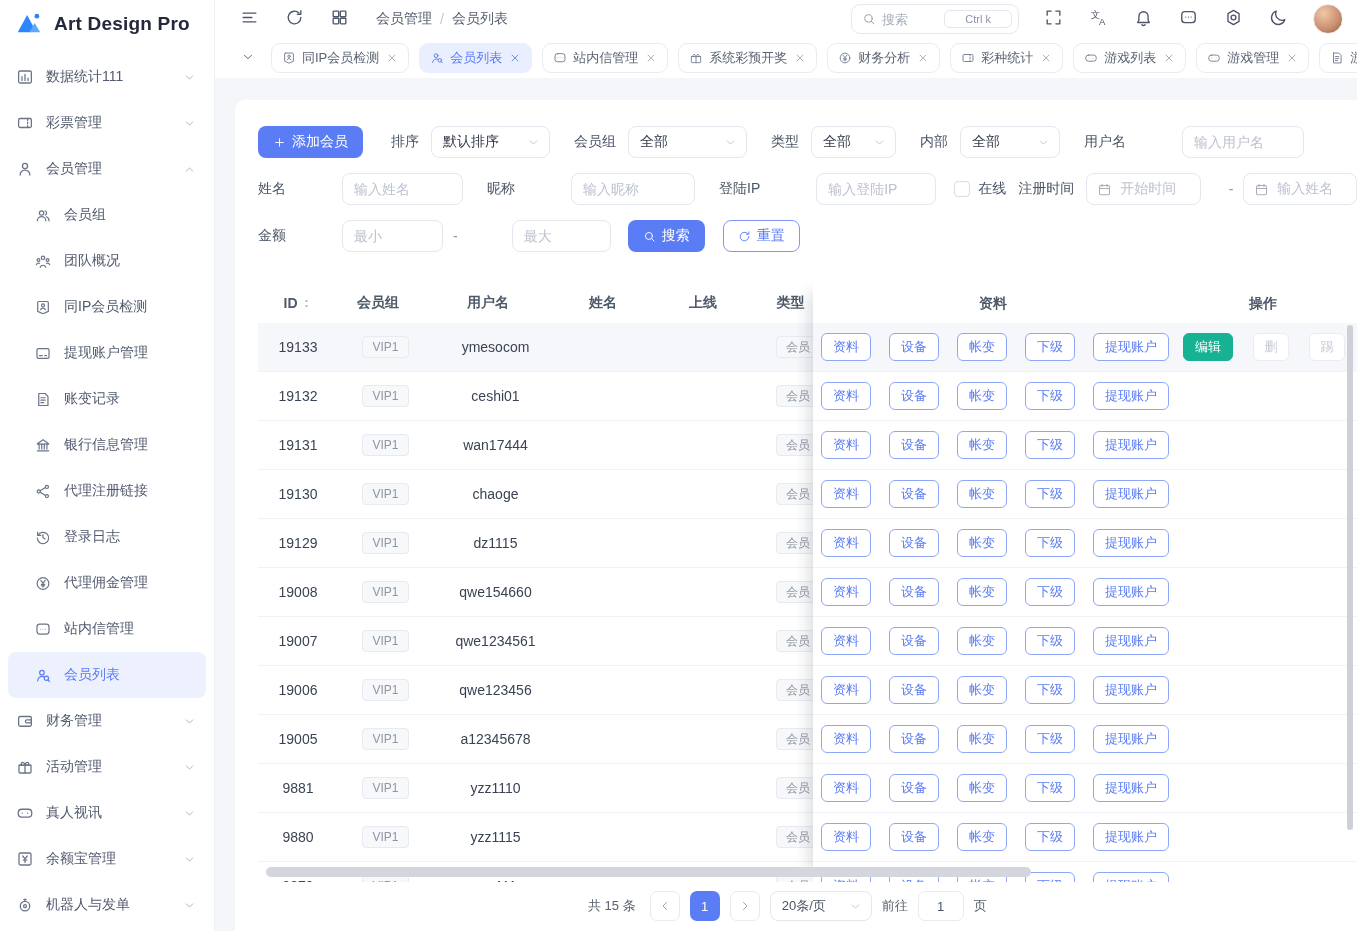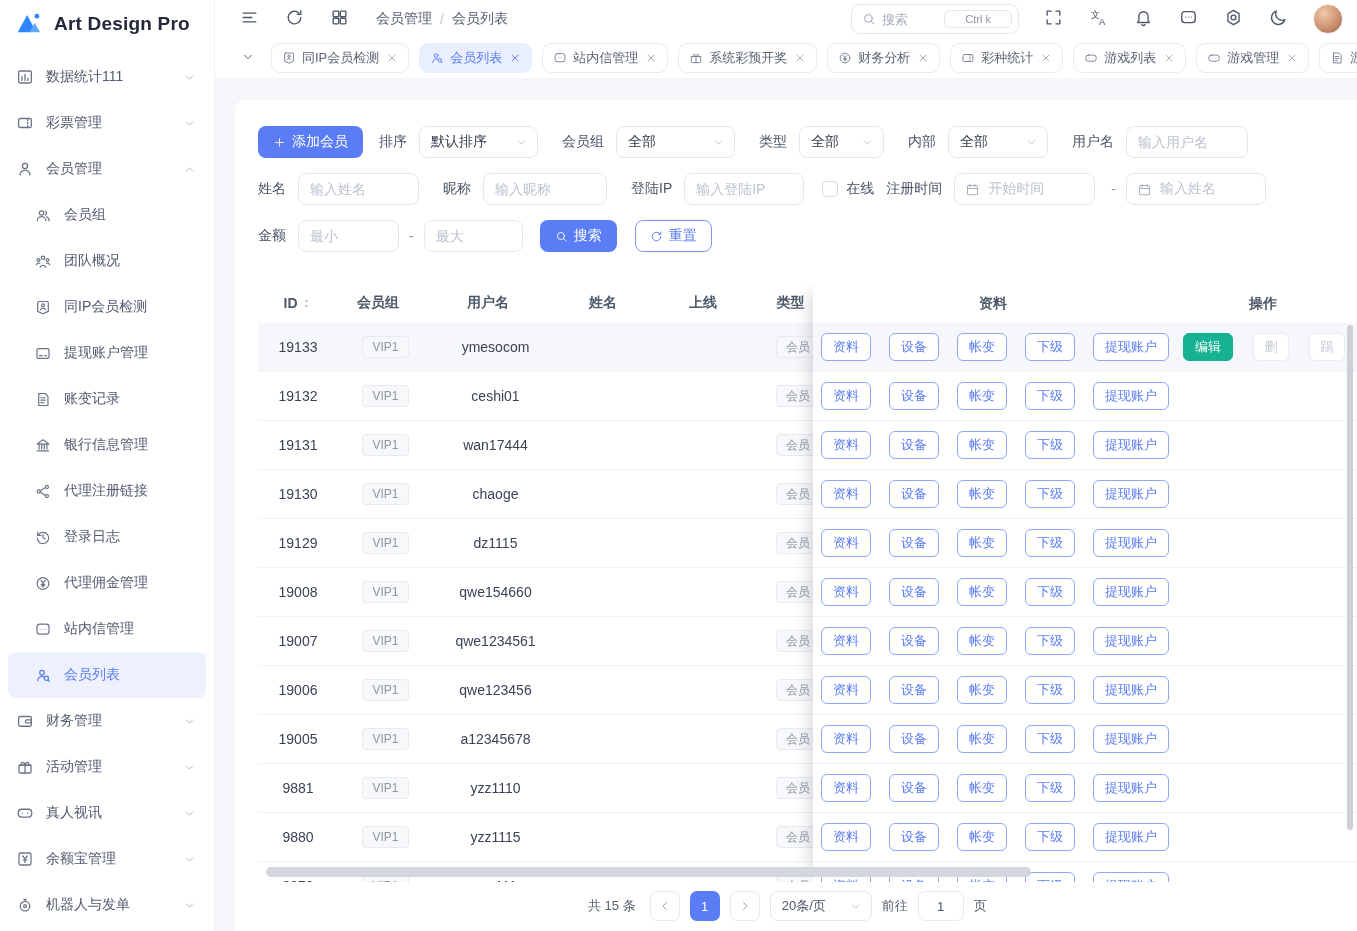--- a/index.html
+++ b/index.html
@@ -51,31 +51,31 @@
 
   
   .content{ flex:1; background:#f5f6f9; padding:22px 0 0 20px; min-height:0; }
   .card{ background:#fff; border-radius:10px 0 0 0; height:100%; padding:26px 0 0 23px; overflow:hidden; }
 
   .frow{ display:flex; align-items:center; height:32px; margin-bottom:15px; }
   .flabel{ color:#4b5566; margin-right:12px; white-space:nowrap; }
   .fctl{ margin-right:24px;gap:8px; }
   .sel{ display:flex; align-items:center; justify-content:space-between; height:32px; border:1px solid #e4e7ed; border-radius:8px; padding:0 9px 0 11px; color:#333a48; background:#fff; cursor:pointer; }
   .sel .cd{ width:13px; height:13px; color:#bcc2ce; }
-  .tin{ height:32px; border:1px solid #e4e7ed; border-radius:8px; padding:0 11px; font-size:14px; color:#333a48; outline:none; background:#fff; }
+  .tin{ height:32px; border:1px solid #e4e7ed; border-radius:8px; padding:0 11px; font-size:14px; color:#333a48; outline:none; background:#fff;margin-left:44px; }
   .tin::placeholder{ color:#bcc2ce; }
   .datebox{ display:flex; align-items:center; height:32px; border:1px solid #e4e7ed; border-radius:8px; padding:0 10px; color:#bcc2ce; background:#fff; }
   .datebox .cal{ width:15px; height:15px; margin-right:8px; color:#a8afbc; }
   .dash{ color:#8a919f; margin-right:10px; }
   .chk{ width:16px; height:16px; border:1px solid #d8dce4; border-radius:4px; background:#fff; margin-right:8px; flex:0 0 16px; cursor:pointer; }
   .btn-primary{ display:flex; align-items:center; justify-content:center; gap:6px; height:32px; background:#5a7cf5; color:#fff; border:none; border-radius:8px; font-size:14px; padding:0 15px; cursor:pointer; }
   .btn-primary .bic{ width:13px; height:13px; }
   .btn-outline{ display:flex; align-items:center; justify-content:center; gap:6px; height:32px; background:#fff; color:#5a7cf5; border:1px solid #7e97f7; border-radius:8px; font-size:14px; padding:0 14px; cursor:pointer; }
   .btn-outline .bic{ width:13px; height:13px; }
-  .mr16{ margin-right:16px; } .mr18{ margin-right:18px; }
+  .mr16{ margin-right:28px; } .mr18{ margin-right:18px; }
 
   
   .twrap{ position:relative; margin-top:31px; height:599px; overflow:hidden; }
   .thead{ display:flex; height:40px; align-items:center; font-weight:700; color:#4e5969; }
   .th,.td{ text-align:center; }
   .c-id{ width:80px; } .c-group{ width:95px; } .c-user{ width:125px; } .c-name{ width:105px; } .c-online{ width:95px; } .c-type{ width:80px; }
   .th{ display:flex; align-items:center; justify-content:center; gap:2px; }
   .th .sic{ width:13px; height:13px; color:#aab1bd; }
   .trow{ display:flex; align-items:center; height:49px; border-bottom:1px solid #f0f2f6; color:#3a4354; }
   .trow.hover{ background:#f6f7fa; }

